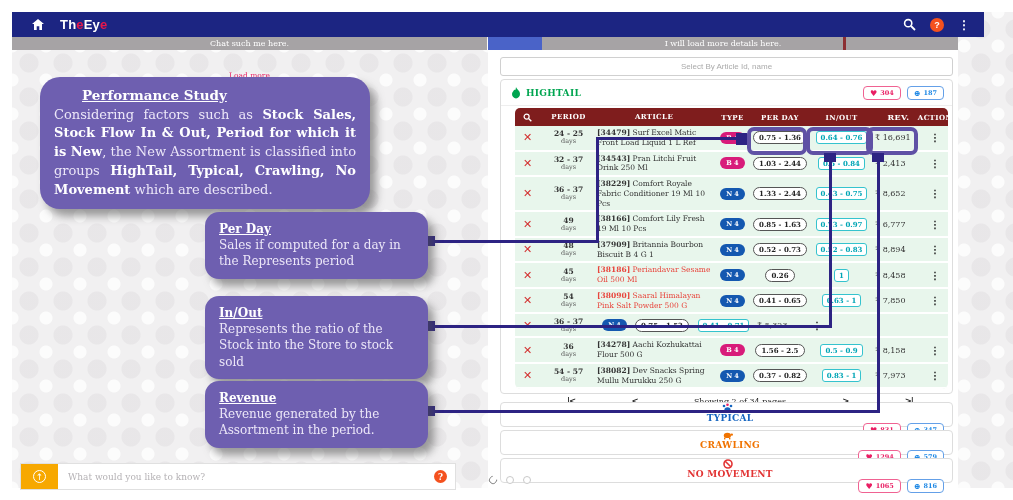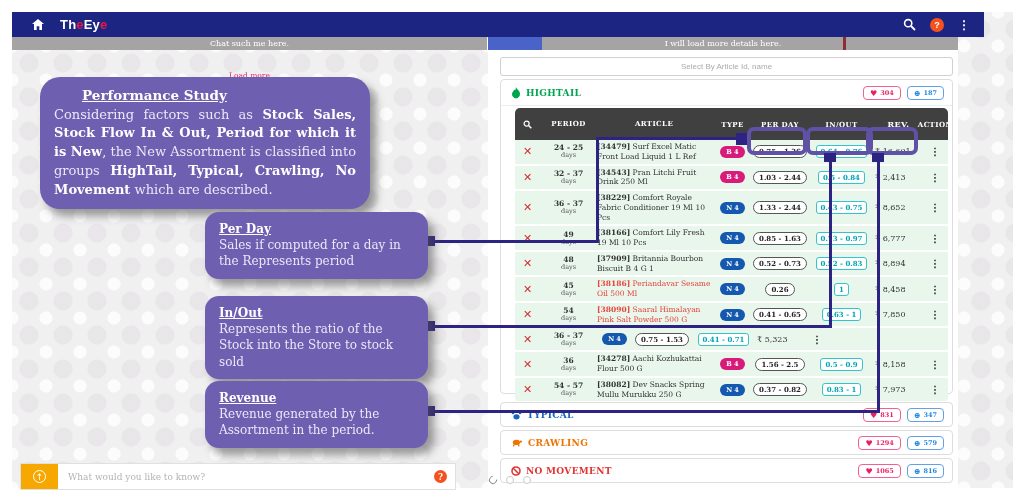--- a/index.html
+++ b/index.html
@@ -72,27 +72,27 @@
   .lbl-orange { color:#f07300; } .lbl-red { color:#e23434; }
   .sec-badges { margin-left:auto; display:flex; gap:6px; }
   .pill { display:flex; align-items:center; gap:3px; border-radius:4px; padding:1px 6px;
     font-size:6.5px; font-weight:bold; background:#fff; height:14px; }
   .pill-pink { border:1px solid #f06292; color:#e91e63; }
   .pill-blue { border:1px solid #64a0e8; color:#1e88e5; }
   .pill .pic { font-size:8px; line-height:1; }
 
   .small-card { position:absolute; left:500px; width:453px; height:25px; background:#fff;
     border:1px solid #ddd; border-radius:4px; z-index:4; display:flex; align-items:center;
-    padding:0 8px 0 10px; }
+    padding:0 8px 0 10px;flex-direction:column; }
 
   
   .tbl { margin:2px 0 0 14px; width:433px; font-size:7.5px; color:#333; }
   .trow { display:flex; align-items:center; }
-  .thead { background:#404040; color:#fff; font-weight:bold; font-size:7px; letter-spacing:.4px;
-    height:32px; border-radius:5px 5px 0 0; }
+  .thead { background:#7f1d1d; color:#fff; font-weight:bold; font-size:7px; letter-spacing:.4px;
+    height:18px; border-radius:5px 5px 0 0; }
   .tbody { background:#fff; border-radius:0 0 6px 6px; overflow:hidden; }
   .tbody .trow { background:#e8f6ec; border-bottom:2px solid #fff; min-height:24px; padding:2px 0; }
   .c { display:flex; align-items:center; justify-content:center; text-align:center; }
   .c-x{width:25px;} .c-period{width:57px; flex-direction:column; line-height:1.2;}
   .c-article{width:118px; justify-content:flex-start; text-align:left; line-height:1.3; padding-right:4px;}
   .c-type{width:35px;} .c-perday{width:60px;} .c-inout{width:63px;}
   .c-rev{width:49px; justify-content:flex-start; padding-left:2px; font-size:8px;}
   .c-action{width:26px;}
   .period-val { font-weight:bold; }
   .period-unit { font-size:6.5px; color:#555; }

